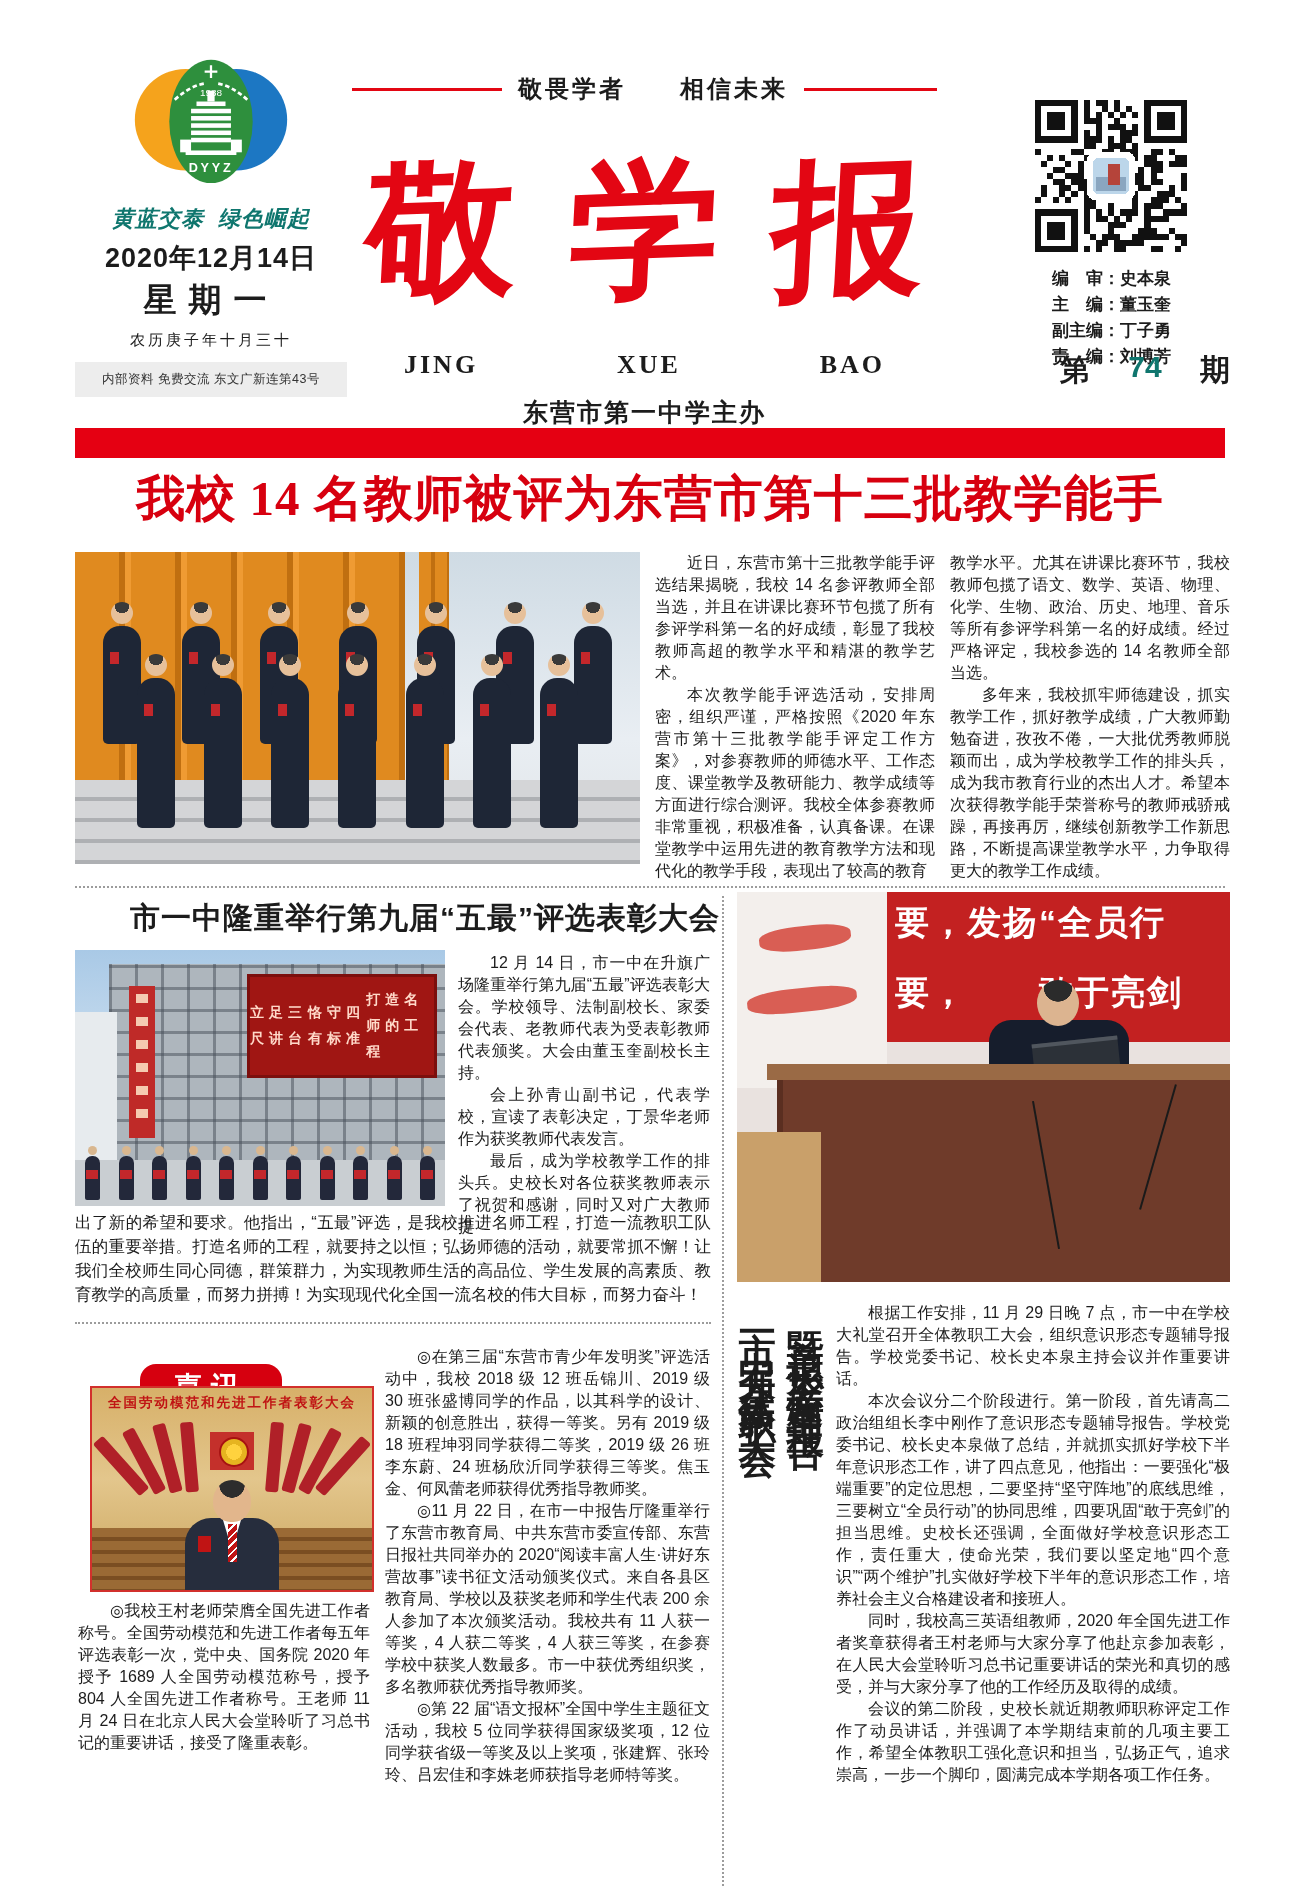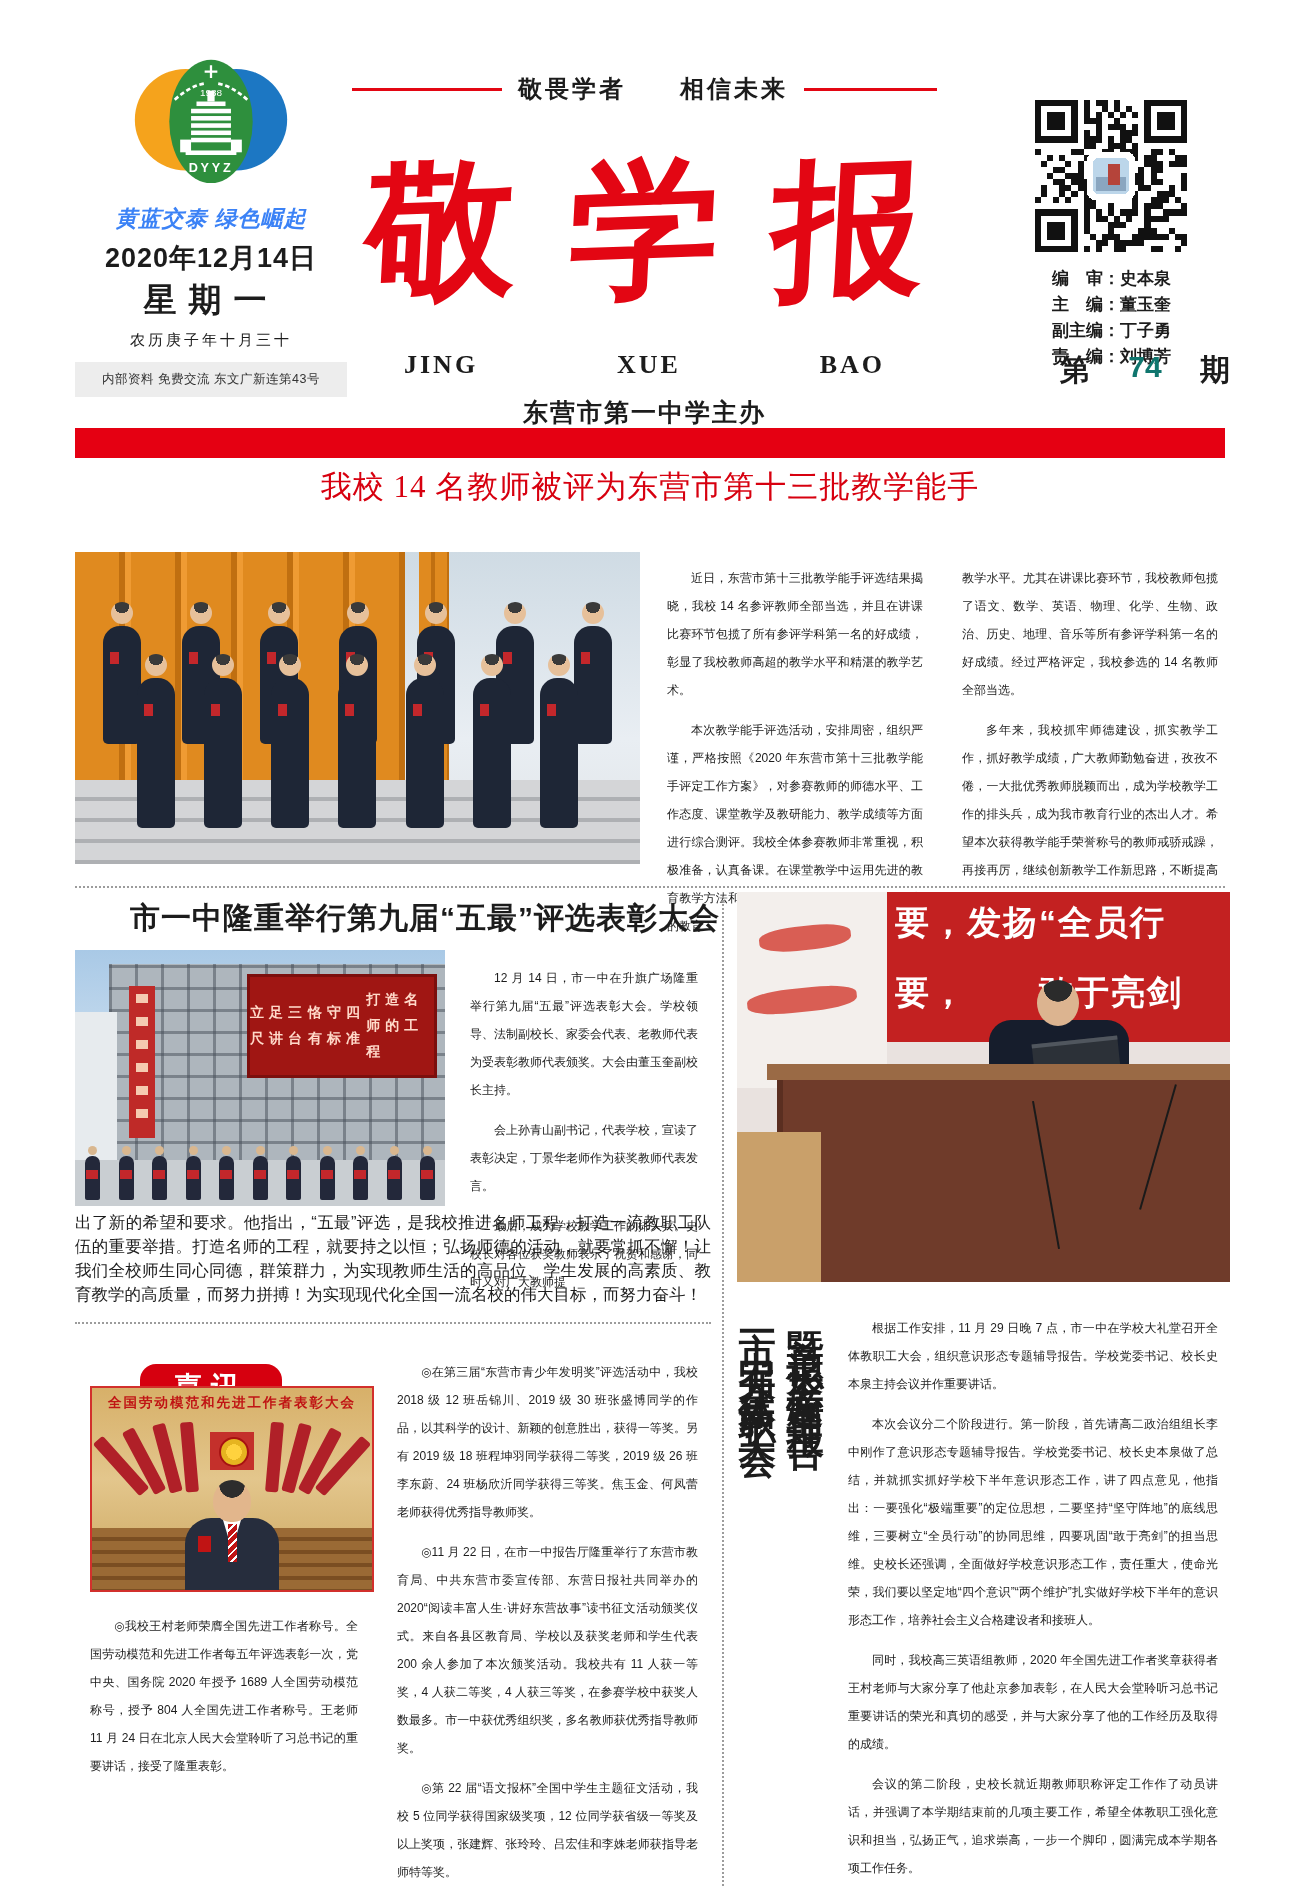--- a/index.html
+++ b/index.html
@@ -2,22 +2,22 @@
 <html><head>
 <meta charset="utf-8">
 <style>
   html,body{margin:0;padding:0;background:#f2f2f2;}
   #paper{position:relative;width:1300px;height:1892px;background:#fff;margin:0 auto;
          overflow:hidden;font-family:"Liberation Sans","DejaVu Sans",sans-serif;color:#1c1c1c;}
   .abs{position:absolute;}
 
   
   .logo-block{left:75px;top:58px;width:272px;text-align:center;}
-  .slogan{margin-top:6px;font-family:Liberation Sans, sans-serif;font-style:italic;
-          font-weight:bold;font-size:22px;color:#3b82f6;letter-spacing:1px;}
+  .slogan{margin-top:6px;font-family:Liberation Mono, monospace;font-style:italic;
+          font-weight:bold;font-size:22px;color:#0f766e;letter-spacing:1px;}
   .dateline{margin-top:6px;font-size:27px;font-weight:bold;letter-spacing:1px;}
   .weekday{font-size:33px;font-weight:bold;letter-spacing:12px;margin-top:2px;}
   .lunar{font-size:15px;letter-spacing:3px;margin-top:8px;}
   .infobox{margin-top:12px;background:#ededed;color:#333;font-size:12.5px;padding:9px 4px;letter-spacing:.5px;}
 
   .mast-center{left:352px;top:72px;width:585px;}
   .tagline-row{display:flex;align-items:center;gap:16px;height:34px;}
   .tl-bar{height:3px;background:#e30613;}
   .tl-short{width:150px;}
   .tl-long{flex:1;}
@@ -36,22 +36,22 @@
   .ed-label{white-space:pre;}
   .issue{left:1060px;top:350px;width:170px;display:flex;justify-content:space-between;
          font-size:30px;font-weight:bold;}
   .issue-num{color:#0f766e;}
 
   .red-bar{left:75px;top:428px;width:1150px;height:30px;background:#e50012;}
 
   
   .headline1{left:75px;top:466px;width:1150px;text-align:center;
              font-family:"Liberation Serif","DejaVu Serif",serif;
-             font-size:31px;font-weight:normal;color:#d7000f;letter-spacing:1px;}
-  .bt{font-size:12px;line-height:28px;text-align:justify;margin:12px;}
+             font-size:49px;font-weight:bold;color:#d7000f;letter-spacing:1px;}
+  .bt{font-size:16px;line-height:22px;text-align:justify;margin:0;}
   .ind{text-indent:2em;}
   .a1c1{left:655px;top:552px;width:280px;}
   .a1c2{left:950px;top:552px;width:280px;}
 
   
   .hdiv-main{left:75px;top:886px;width:1150px;border-top:2px dotted #9c9c9c;}
   .hdiv-2{left:75px;top:1322px;width:636px;border-top:2px dotted #9c9c9c;}
   .vdiv1{left:722px;top:896px;height:990px;border-left:2px dotted #9c9c9c;}
 
   

